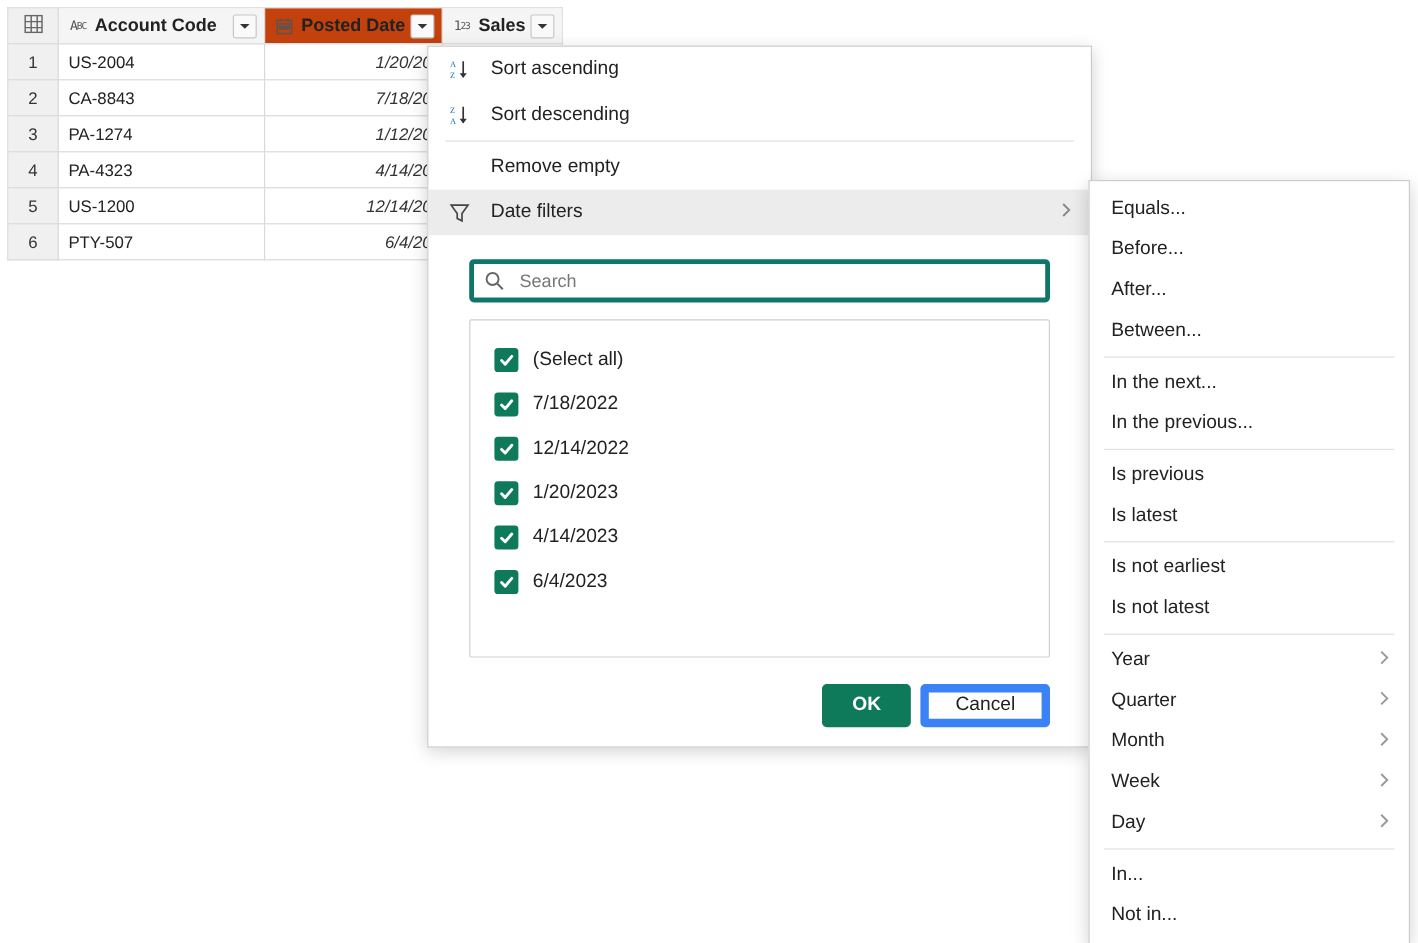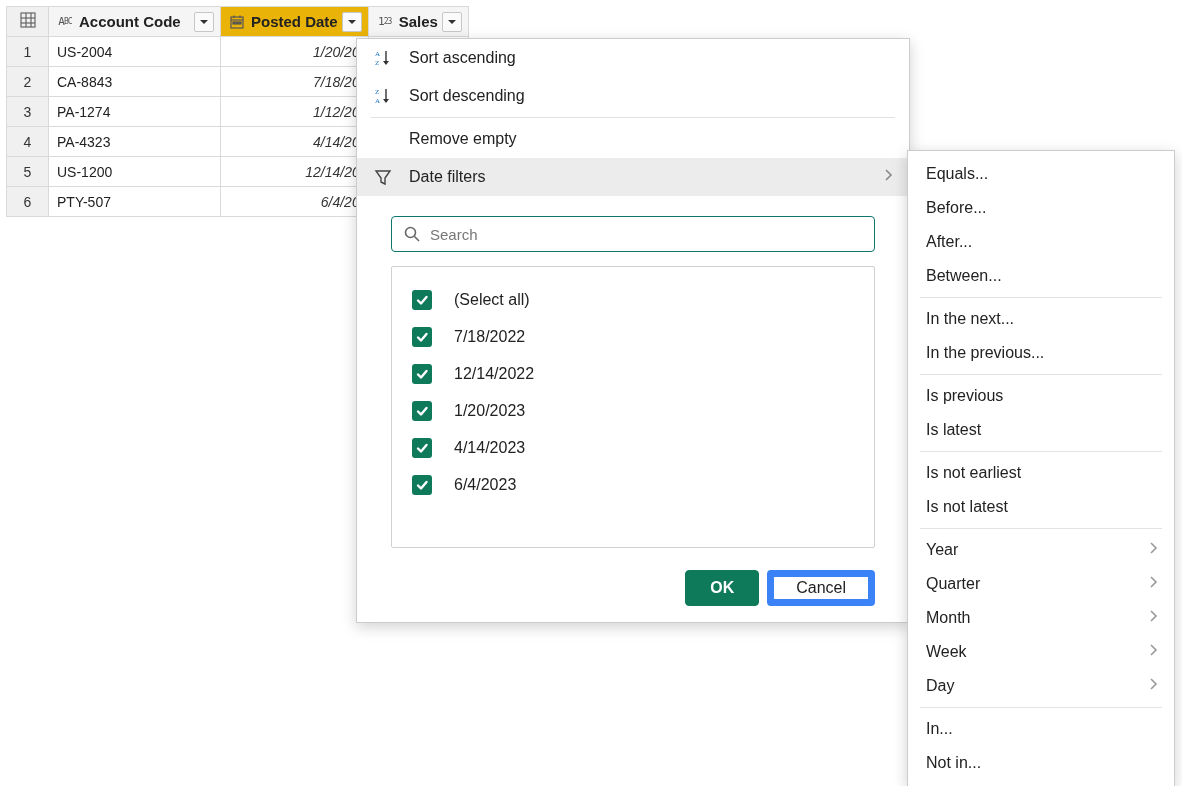--- a/index.html
+++ b/index.html
@@ -47,21 +47,21 @@
     color: #333;
     font-size: 14px;
   }
   .colheader {
     position: relative;
     white-space: nowrap;
     padding: 0 6px;
     text-align: left;
   }
   .colheader.active {
-    background: #eab308;
+    background: #c2410c;
   }
   .colheader-inner {
     display: flex;
     align-items: center;
     gap: 4px;
     height: 100%;
   }
   .type-icon {
     display: inline-flex;
     align-items: center;
@@ -135,21 +135,21 @@
     background: #e2e2e2;
     margin: 2px 14px;
   }
   .chev-right { color: #888; }
   .search-wrap {
     margin: 20px 34px 14px;
   }
   .search-input {
     width: 100%;
     height: 36px;
-    border: 1px solid #0f766e;
+    border: 4px solid #0f766e;
     border-radius: 4px;
     padding: 0 12px 0 38px;
     font-size: 15px;
     color: #000000;
     background: #fff;
   }
   .search-input::placeholder { color: #777; }
   .search-box { position: relative; }
   .search-box .lens {
     position: absolute;
@@ -158,21 +158,21 @@
   }
   .values-box {
     margin: 0 34px;
     border: 1px solid #d0d0d0;
     border-radius: 2px;
     padding: 14px 20px 44px;
   }
   .chk-row {
     display: flex;
     align-items: center;
-    gap: 22px;
+    gap: 12px;
     height: 37px;
     font-size: 16px;
   }
   .chk {
     width: 20px; height: 20px;
     border-radius: 3px;
     background: #0f7a5a;
     display: inline-flex;
     align-items: center;
     justify-content: center;

